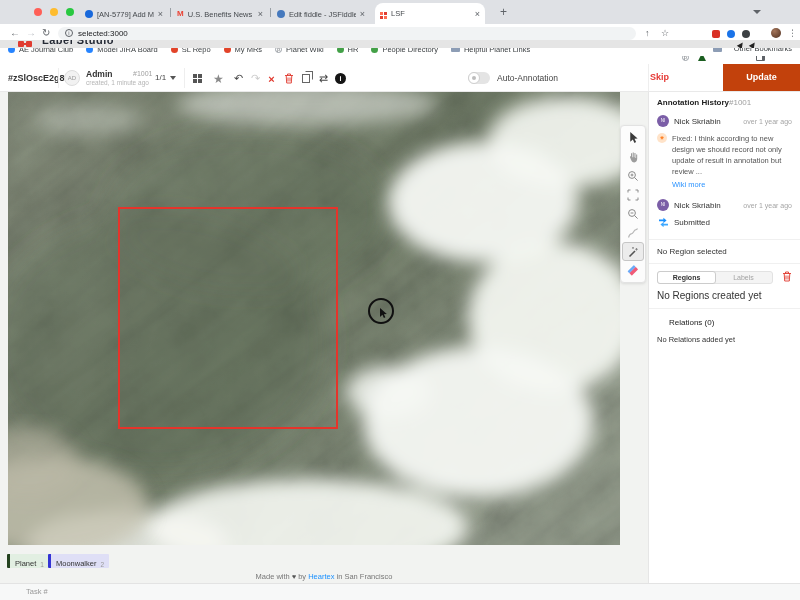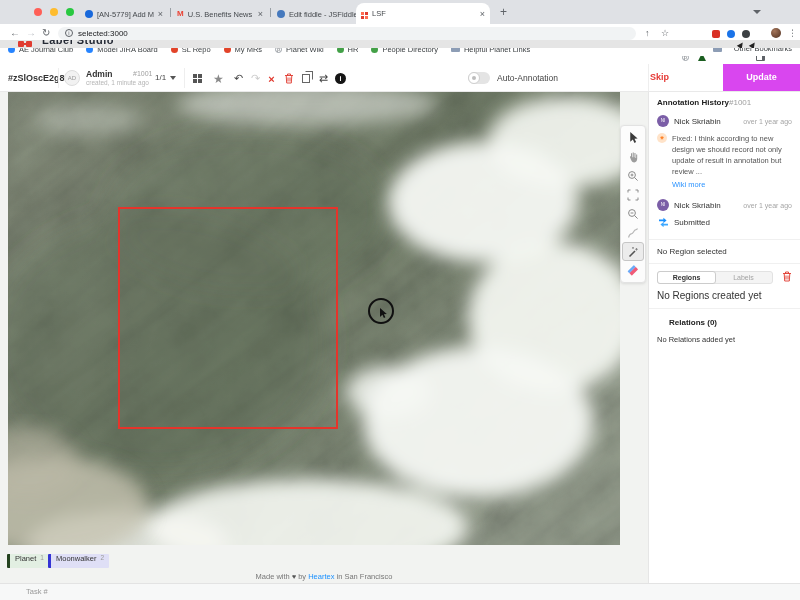--- a/index.html
+++ b/index.html
@@ -68,21 +68,21 @@
 .updatebtn{position:absolute;left:723px;top:0;width:77px;height:27px;line-height:27px;text-align:center;font-size:9px;font-weight:bold;color:#fff}
 
 .content{position:absolute;left:0;top:92px;width:648px;height:491px;background:#f2f3f1}
 .sat{position:absolute;left:8px;top:0}
 .redrect{position:absolute;left:118px;top:115px;width:220px;height:222px;border:2px solid #e5342b}
 .curs{position:absolute;left:368px;top:206px;width:26px;height:26px;border:2px solid #101010;border-radius:50%}
 .curs svg{position:absolute;left:8px;top:7px}
 .palette{position:absolute;left:620px;top:33px;width:26px;background:#fcfcfc;border:1px solid #e2e2e2;border-radius:4px;box-shadow:0 1px 3px rgba(0,0,0,.10);padding:2px 0}
 .tool{width:22px;height:19px;margin:0 auto;display:flex;align-items:center;justify-content:center}
 .tool.selected{background:#ececec;border:1px solid #c6c6c6;border-radius:3px}
-.chip{position:absolute;top:462px;height:14px;display:flex;align-items:flex-start;gap:4px;padding:0 5px;font-size:7.5px;color:#333;border-left:3px solid;border-radius:1px}
+.chip{position:absolute;top:462px;height:14px;display:flex;align-items:flex-end;gap:4px;padding:0 5px;font-size:7.5px;color:#333;border-left:3px solid;border-radius:1px}
 .chipnum{font-size:6.5px;color:#999}
 .madewith{position:absolute;left:0;top:480px;width:648px;text-align:center;font-size:7.5px;color:#777}
 .madewith .heart{color:#555;font-size:7px}
 .brandlink{color:#1a90ff}
 
 .sidebar{position:absolute;left:648px;top:92px;width:152px;height:491px;background:#fff;border-left:1px solid #e6e6e6;padding:6px 8px;font-size:8px;color:#333}
 .shead{display:flex;justify-content:flex-start;align-items:center;margin-bottom:8px}
 .shead b{font-size:8px;color:#222}
 .shead .hid{color:#9e9e9e}
 .hentry{display:flex;align-items:center;gap:5px;margin-bottom:6px}
@@ -95,21 +95,21 @@
 .showmore{margin:3px 0 10px 15px;color:#2f95ff;font-size:7.5px}
 .hstatus{display:flex;gap:5px;align-items:center;margin:1px 0 12px 1px}
 .sdiv{height:1px;background:#f0f0f0;margin:7px -8px}
 .noregion{margin:6px 0}
 .seg{display:flex;align-items:center;margin:7px 0 6px}
 .segc{flex:1;display:flex;background:#f4f4f4;border:1px solid #e2e2e2;border-radius:3px;height:13px}
 .segbtn{flex:1;text-align:center;font-size:7px;line-height:11px;color:#a3a3a3}
 .segbtn.on{background:#fff;border:1px solid #ccc;border-radius:3px;margin:-1px;font-weight:bold;color:#333;line-height:12px}
 .segtrash{margin-left:9px;flex:none}
 .noregions{font-size:10px;margin:6px 0}
-.relhead{font-weight:bold;color:#222;margin:9px 0 8px 12px}
+.relhead{font-weight:normal;color:#222;margin:9px 0 8px 12px}
 .norel{font-size:7.5px}
 
 .taskbar{position:absolute;left:0;top:583px;width:800px;height:17px;background:#f7f8f8;border-top:1px solid #e3e3e3;font-size:7.5px;color:#999;line-height:16px;padding-left:26px}
 </style>
 </head>
 <body>
 
 <div id="app">
 
   <div class="tabstrip">
@@ -127,21 +127,21 @@
       <span class="favM">M</span>
       <span class="ttl">U.S. Benefits News - Open Enr</span>
       <span class="tabx">×</span>
     </div>
     <span class="tabdiv" style="left:270px"></span>
     <div class="tab" style="left:272px;width:98px">
       <span class="fav" style="background: rgb(70, 121, 189);"></span>
       <span class="ttl">Edit fiddle - JSFiddle - Code P</span>
       <span class="tabx">×</span>
     </div>
-    <div class="tab active" style="left:356px;width:134px">
+    <div class="tab active" style="left:375px;width:110px">
       <span class="favLS"></span>
       <span class="ttl">LSF</span>
       <span class="tabx">×</span>
     </div>
     <span class="newtab" style="left:500px">+</span>
     <span class="strip-chevron" style="left:753px"></span>
   </div>
 
   <div class="addrbar">
     <span class="navico" style="left:10px">←</span>
@@ -243,21 +243,21 @@
     <span class="tbico" style="left:333px">
         <i class="infoico">i</i>
       </span>
 
     <span class="toggle">
         <span class="knob"></span>
       </span>
     <span class="autolabel">Auto-Annotation</span>
     <span class="vd" style="left:648px;top:0;height:27px"></span>
     <span class="skipbtn" style="color: rgb(229, 57, 53);">Skip</span>
-    <span class="updatebtn" style="background: #d946ef;">Update</span>
+    <span class="updatebtn" style="background: #c2410c;">Update</span>
   </div>
 
   <div class="content">
     <svg class="sat" width="612" height="453" viewBox="0 0 612 453" preserveAspectRatio="none">
       <defs>
         <filter id="grain">
             <feTurbulence type="fractalNoise" baseFrequency="0.02" numOctaves="5" seed="11"></feTurbulence>
             <feColorMatrix type="saturate" values="0"></feColorMatrix>
           </filter>
         <filter id="ridge">

